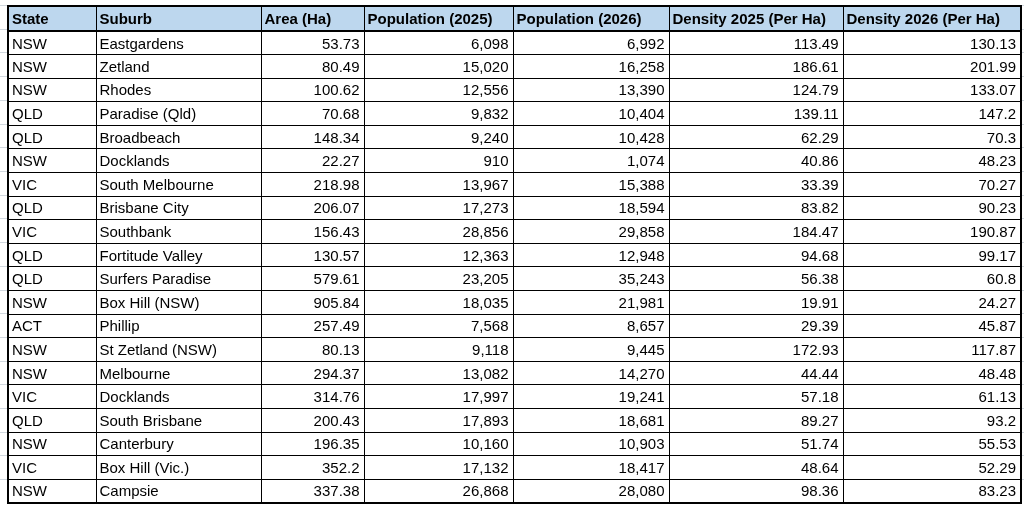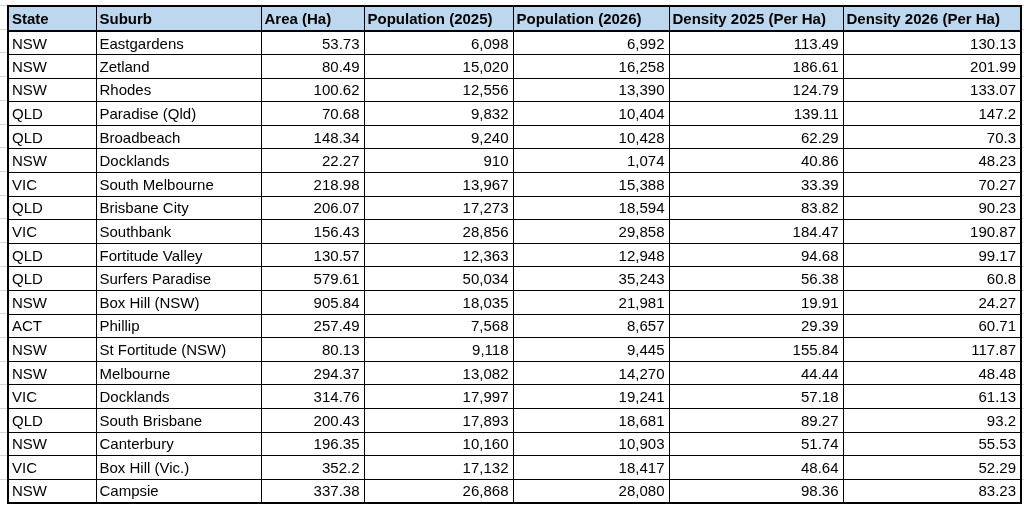--- a/index.html
+++ b/index.html
@@ -168,50 +168,50 @@
           <td class="num">130.57</td>
           <td class="num">12,363</td>
           <td class="num">12,948</td>
           <td class="num">94.68</td>
           <td class="num">99.17</td>
         </tr>
         <tr>
           <td class="txt">QLD</td>
           <td class="txt">Surfers Paradise</td>
           <td class="num">579.61</td>
-          <td class="num">50,034</td>
+          <td class="num">23,205</td>
           <td class="num">35,243</td>
           <td class="num">56.38</td>
           <td class="num">60.8</td>
         </tr>
         <tr>
           <td class="txt">NSW</td>
           <td class="txt">Box Hill (NSW)</td>
           <td class="num">905.84</td>
           <td class="num">18,035</td>
           <td class="num">21,981</td>
           <td class="num">19.91</td>
           <td class="num">24.27</td>
         </tr>
         <tr>
           <td class="txt">ACT</td>
           <td class="txt">Phillip</td>
           <td class="num">257.49</td>
           <td class="num">7,568</td>
           <td class="num">8,657</td>
           <td class="num">29.39</td>
-          <td class="num">60.71</td>
-        </tr>
-        <tr>
-          <td class="txt">NSW</td>
-          <td class="txt">St Fortitude (NSW)</td>
+          <td class="num">45.87</td>
+        </tr>
+        <tr>
+          <td class="txt">NSW</td>
+          <td class="txt">St Zetland (NSW)</td>
           <td class="num">80.13</td>
           <td class="num">9,118</td>
           <td class="num">9,445</td>
-          <td class="num">155.84</td>
+          <td class="num">172.93</td>
           <td class="num">117.87</td>
         </tr>
         <tr>
           <td class="txt">NSW</td>
           <td class="txt">Melbourne</td>
           <td class="num">294.37</td>
           <td class="num">13,082</td>
           <td class="num">14,270</td>
           <td class="num">44.44</td>
           <td class="num">48.48</td>

